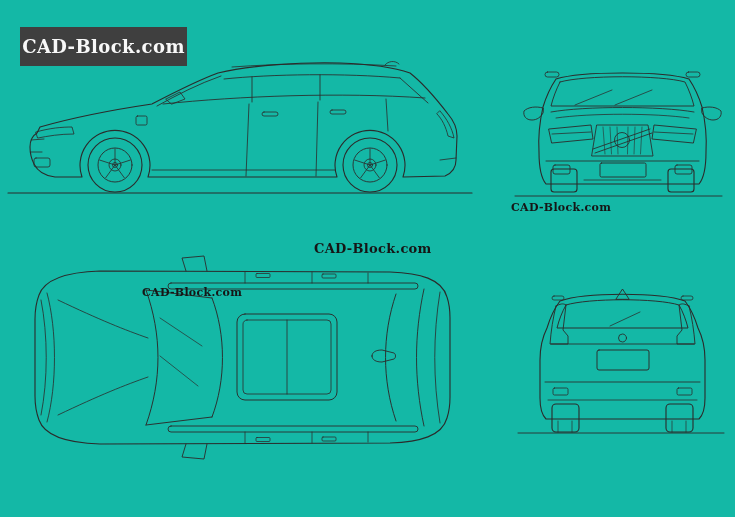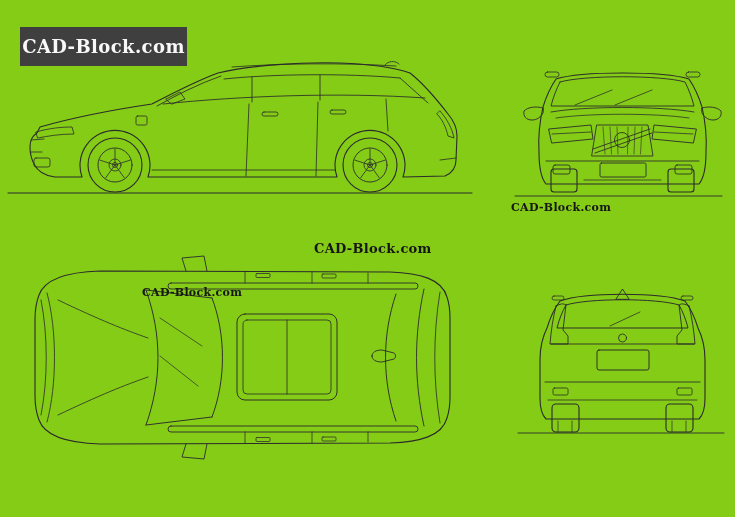--- a/index.html
+++ b/index.html
@@ -1,19 +1,19 @@
 <!DOCTYPE html>
 <html><head>
 <meta charset="utf-8">
 <style>
   html,body{margin:0;padding:0;background:#fff;}
   .canvas{
     position:relative;
     width:735px;height:517px;
-    background:#84cc16;
+    background:#14b8a6;
     overflow:hidden;
     font-family:"DejaVu Serif", serif;
   }
   .drawing{position:absolute;left:0;top:0;}
   .logo-box{
     position:absolute;left:20px;top:27px;
     width:167px;height:39px;
     background:#3f3f3f;
     display:flex;align-items:center;justify-content:center;
     z-index:3;

